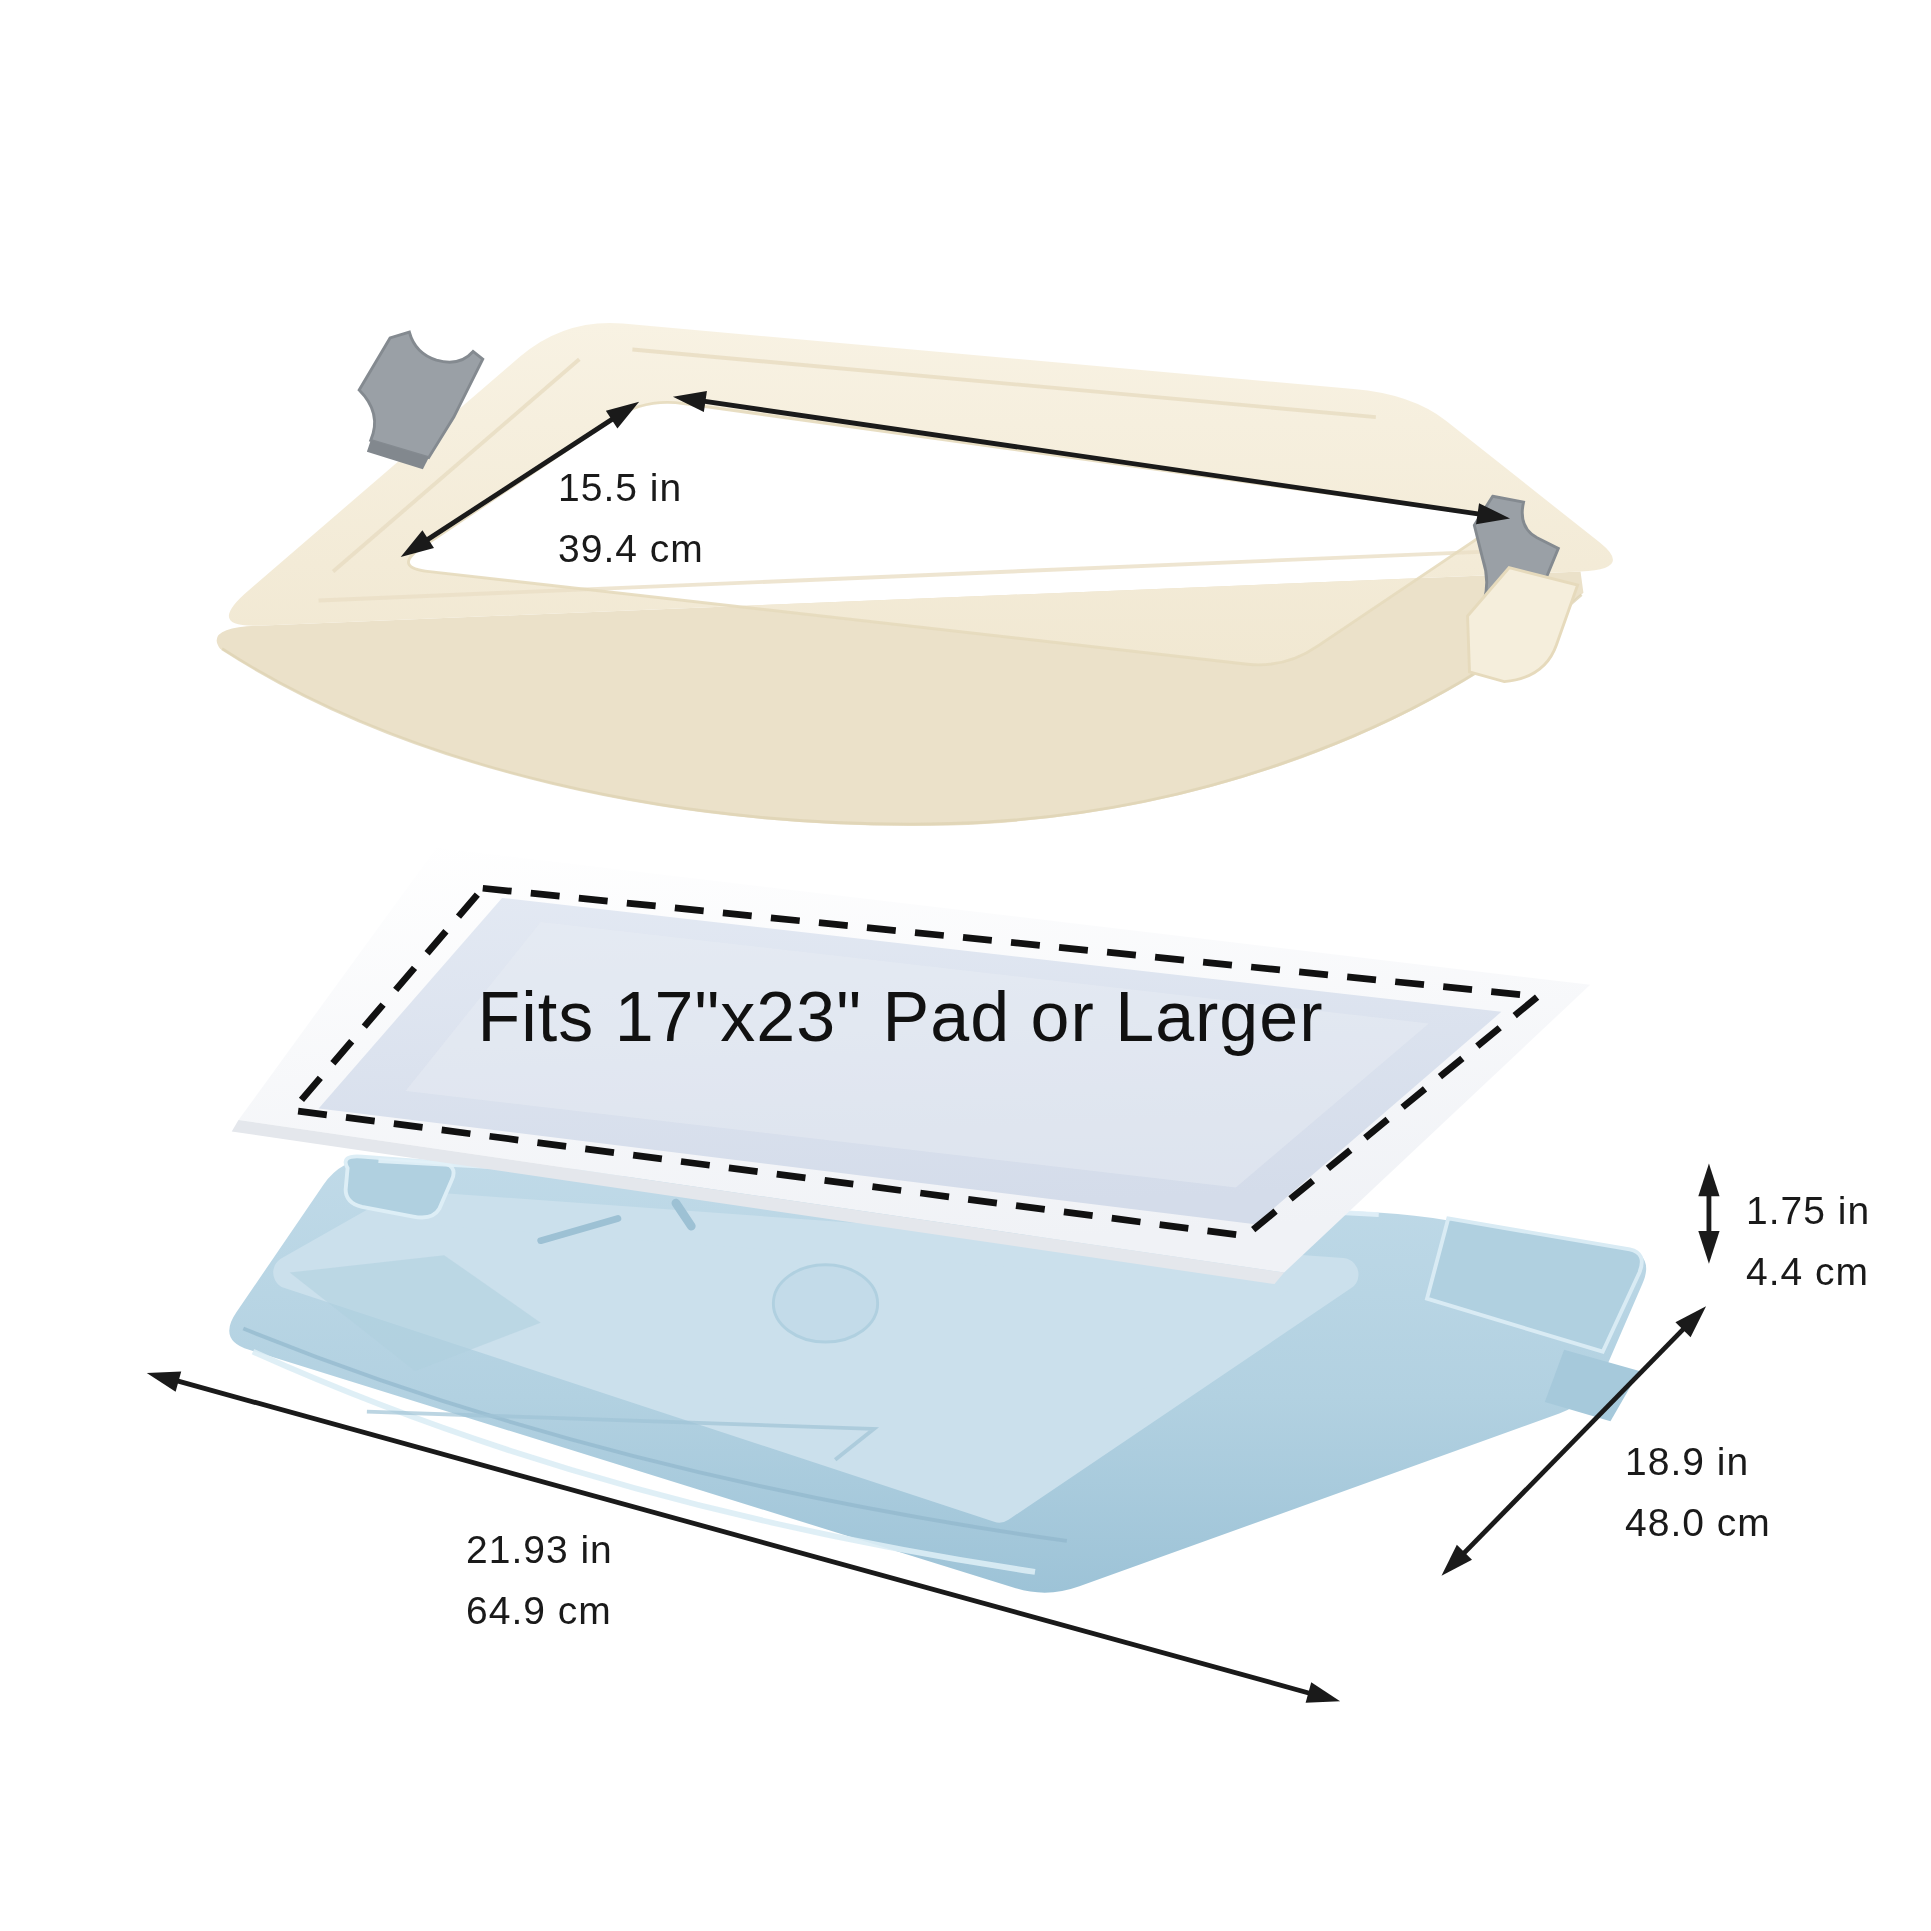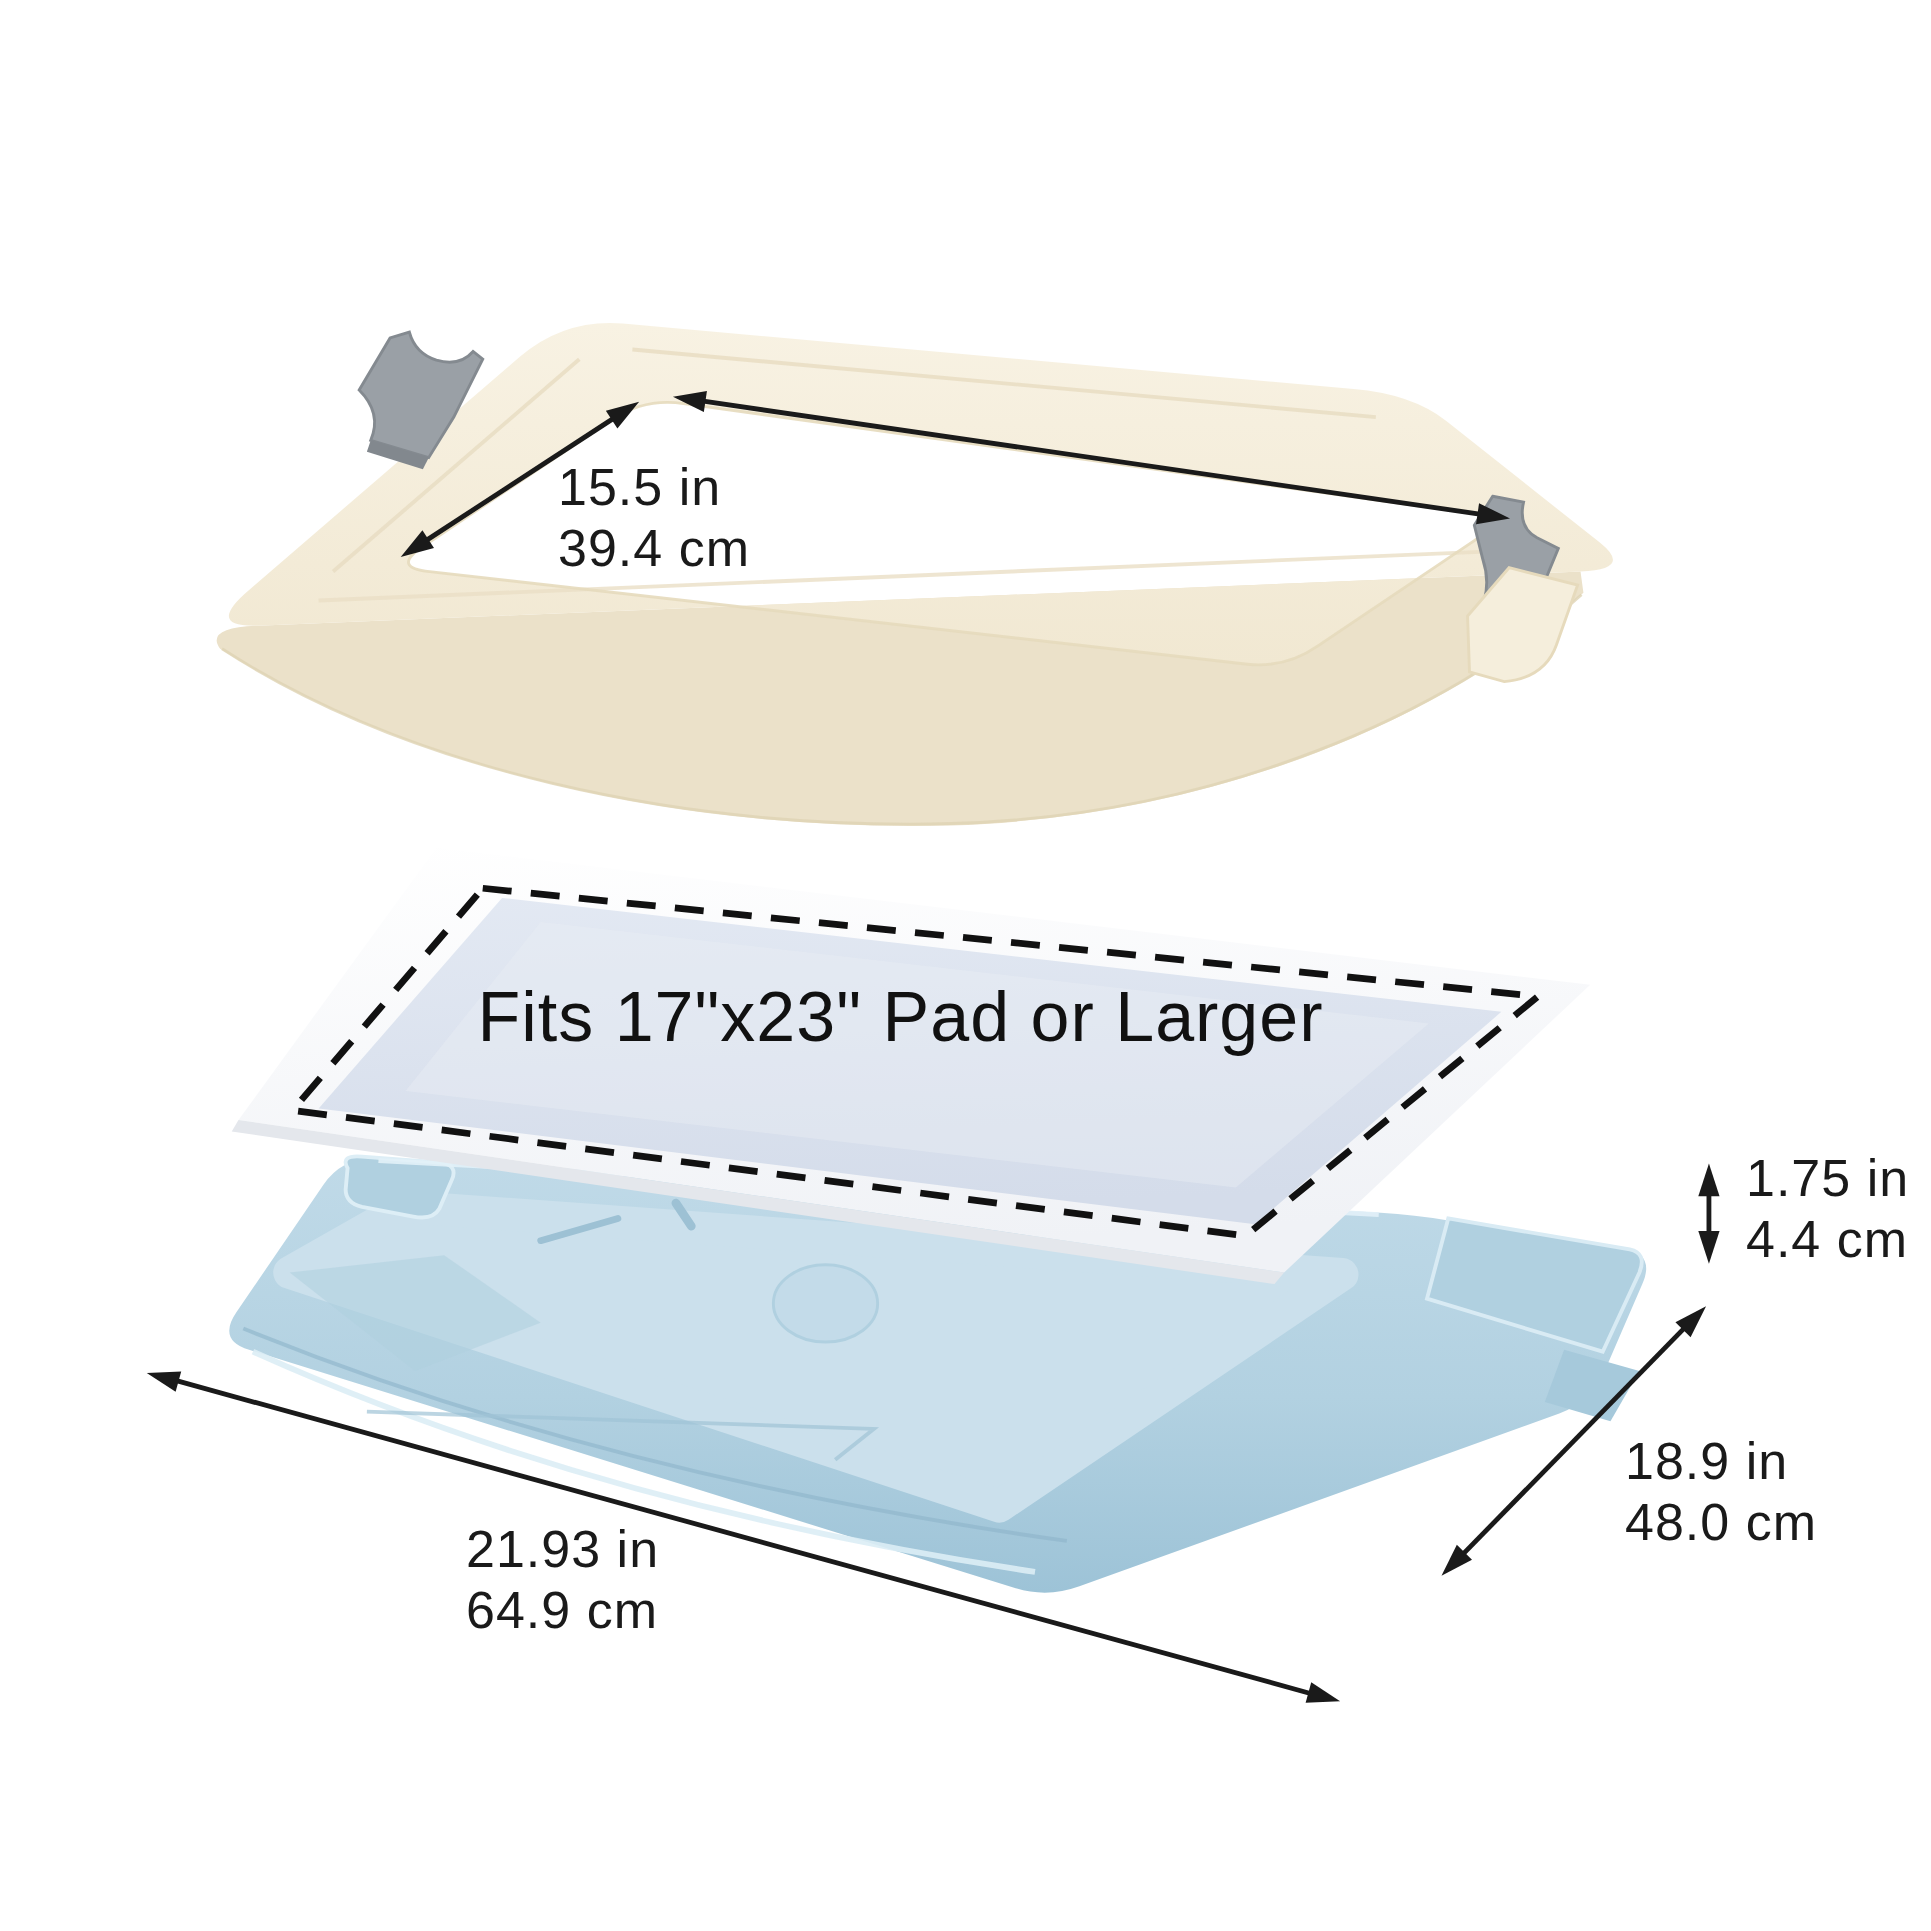--- a/index.html
+++ b/index.html
@@ -2,31 +2,31 @@
 <html><head>
 <meta charset="utf-8">
 <style>
   html,body { margin:0; padding:0; background:#ffffff; }
   #canvas {
     position:relative; width:1931px; height:1931px; background:#ffffff;
     font-family:"Liberation Sans", sans-serif; color:#1a1a1a; overflow:hidden;
   }
   #art { position:absolute; left:0; top:0; }
   .dim {
-    position:absolute; font-size:52px; line-height:61px;
+    position:absolute; font-size:39px; line-height:61px;
     letter-spacing:1px; color:#1a1a1a; white-space:pre;
   }
   .pad-note {
     position:absolute; left:471px; top:977px; width:859px;
     text-align:center; font-size:70px; line-height:81px;
     letter-spacing:1px; color:#111111;
   }
   .d155 { left:558px;  top:457px;  }
   .d215 { left:944px;  top:457px;  }
-  .d175 { left:1746px; top:1148px; }
+  .d175 { left:1746px; top:1180px; }
   .d189 { left:1593px; top:1431px;margin-left:32px; }
   .d2555{ left:466px;  top:1519px; }
 </style>
 </head>
 <body>
 
 <div id="canvas">
 
   <svg id="art" width="1931" height="1931" viewBox="0 0 2000 2000">
     <defs>

